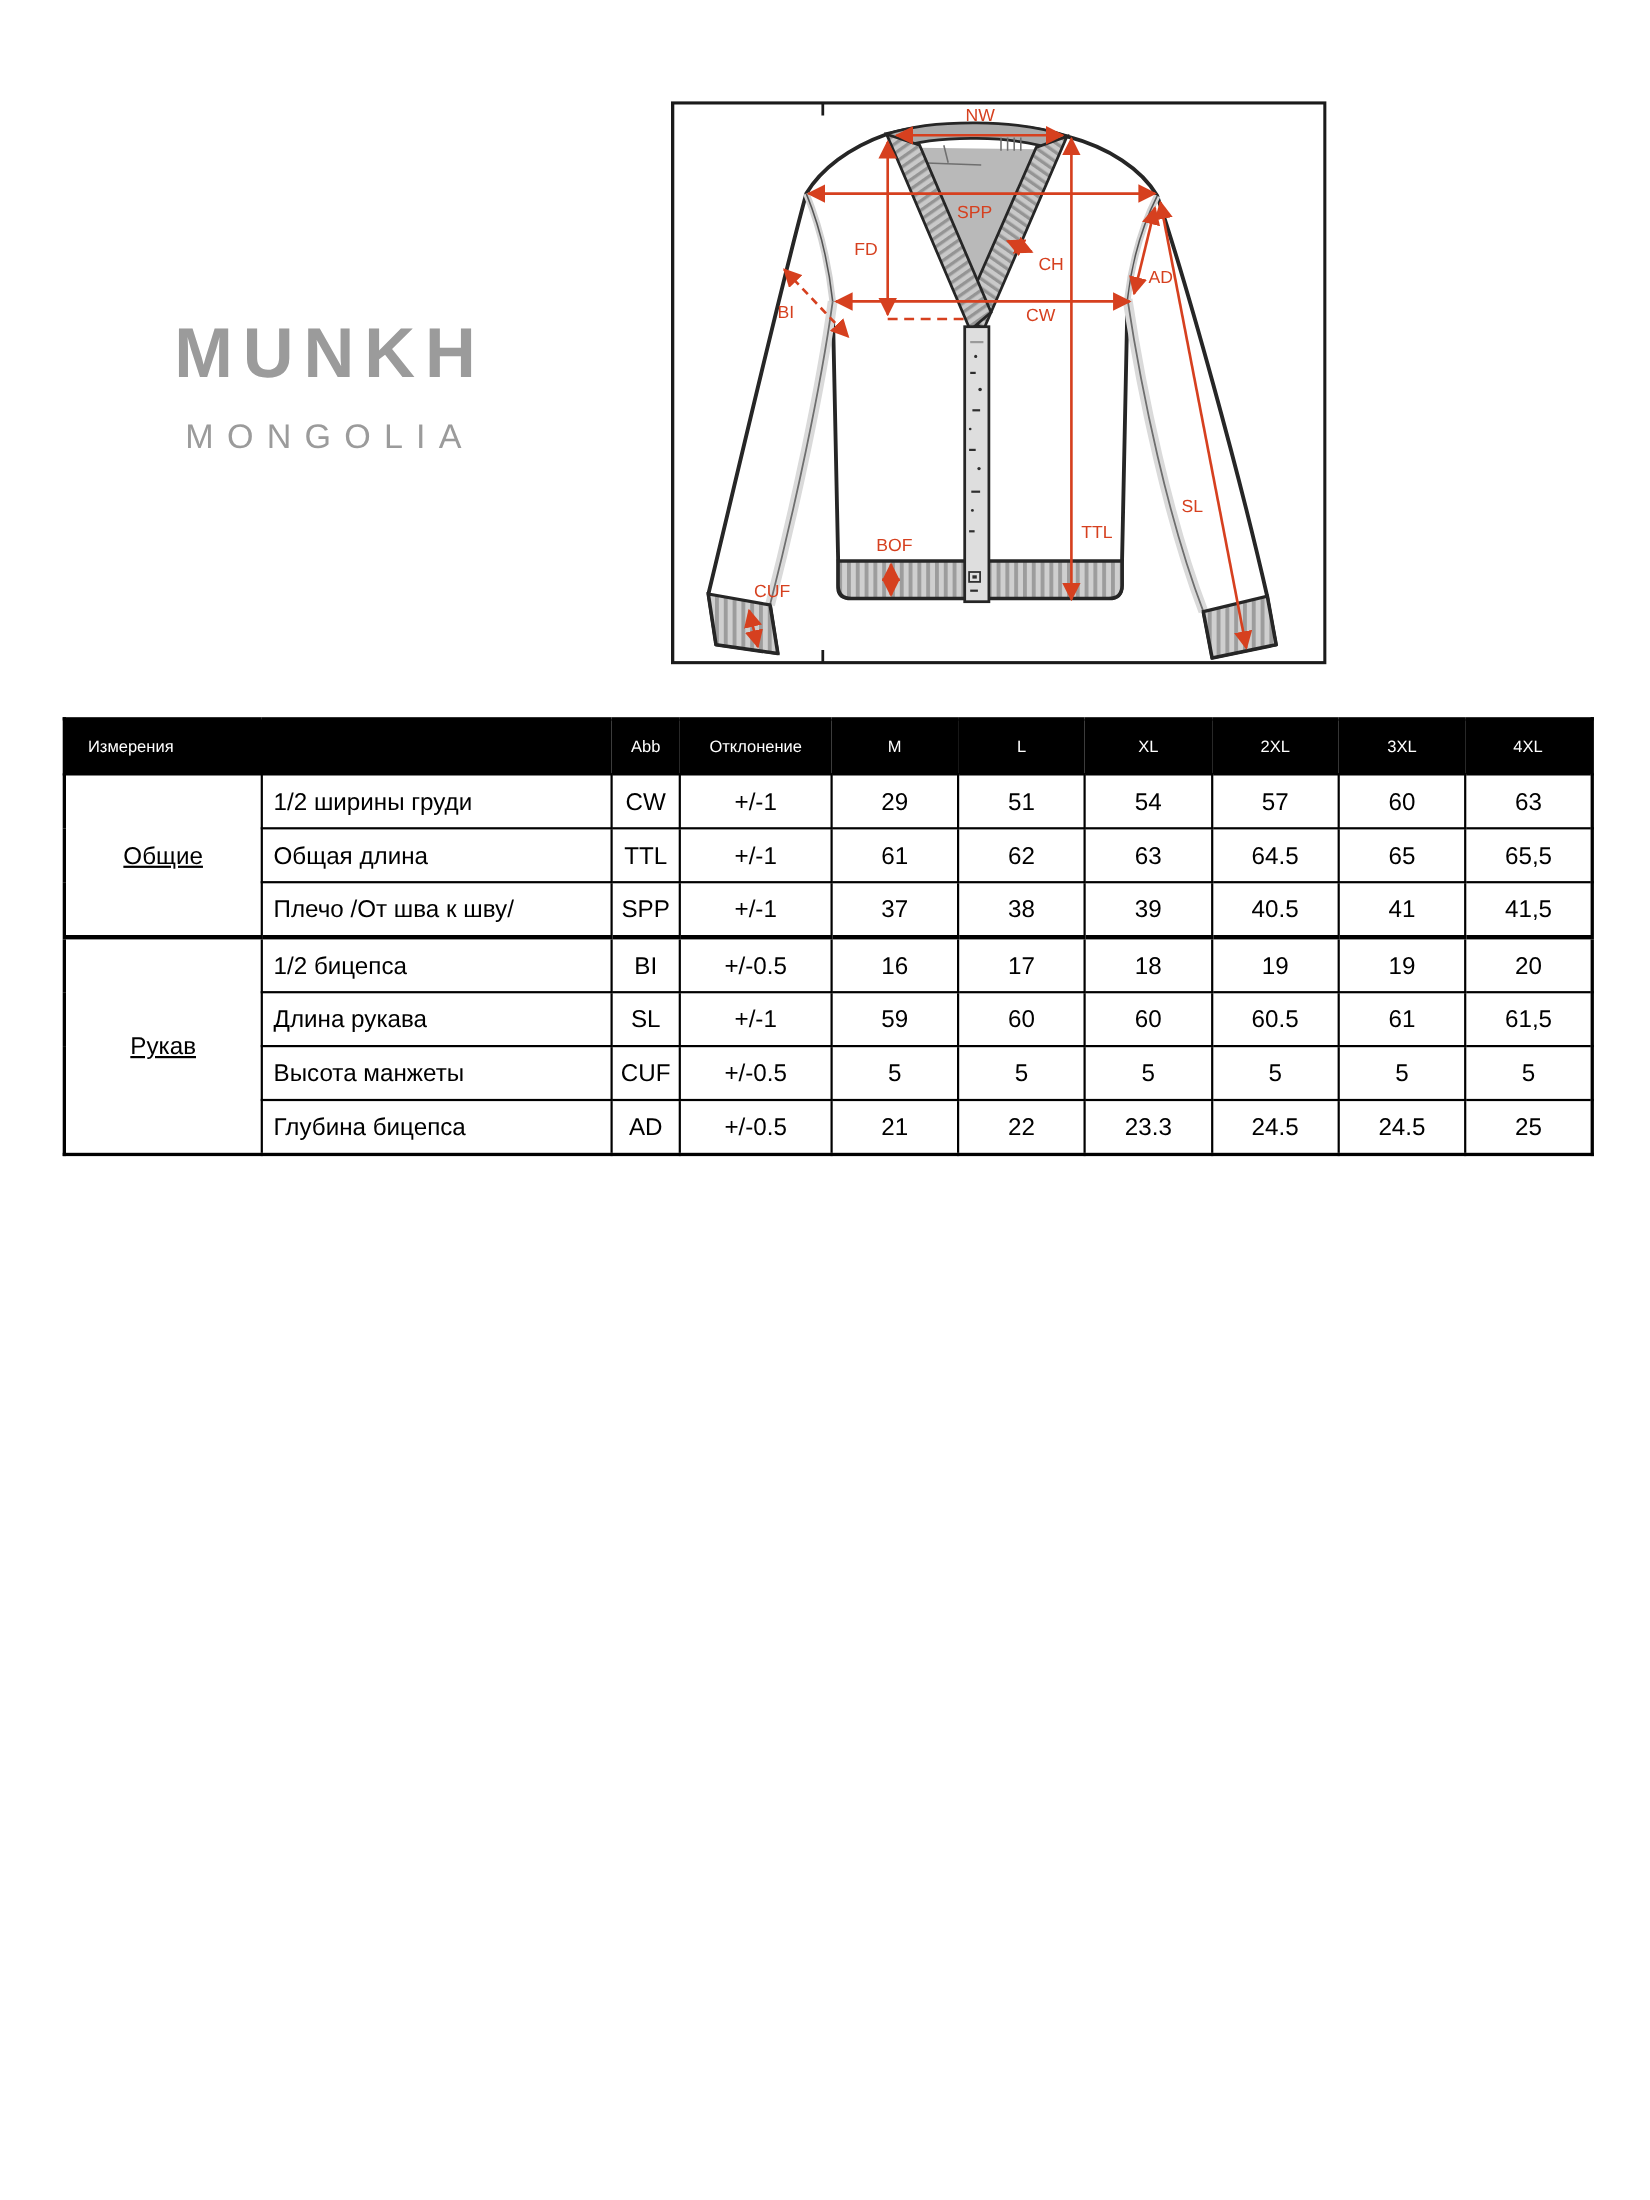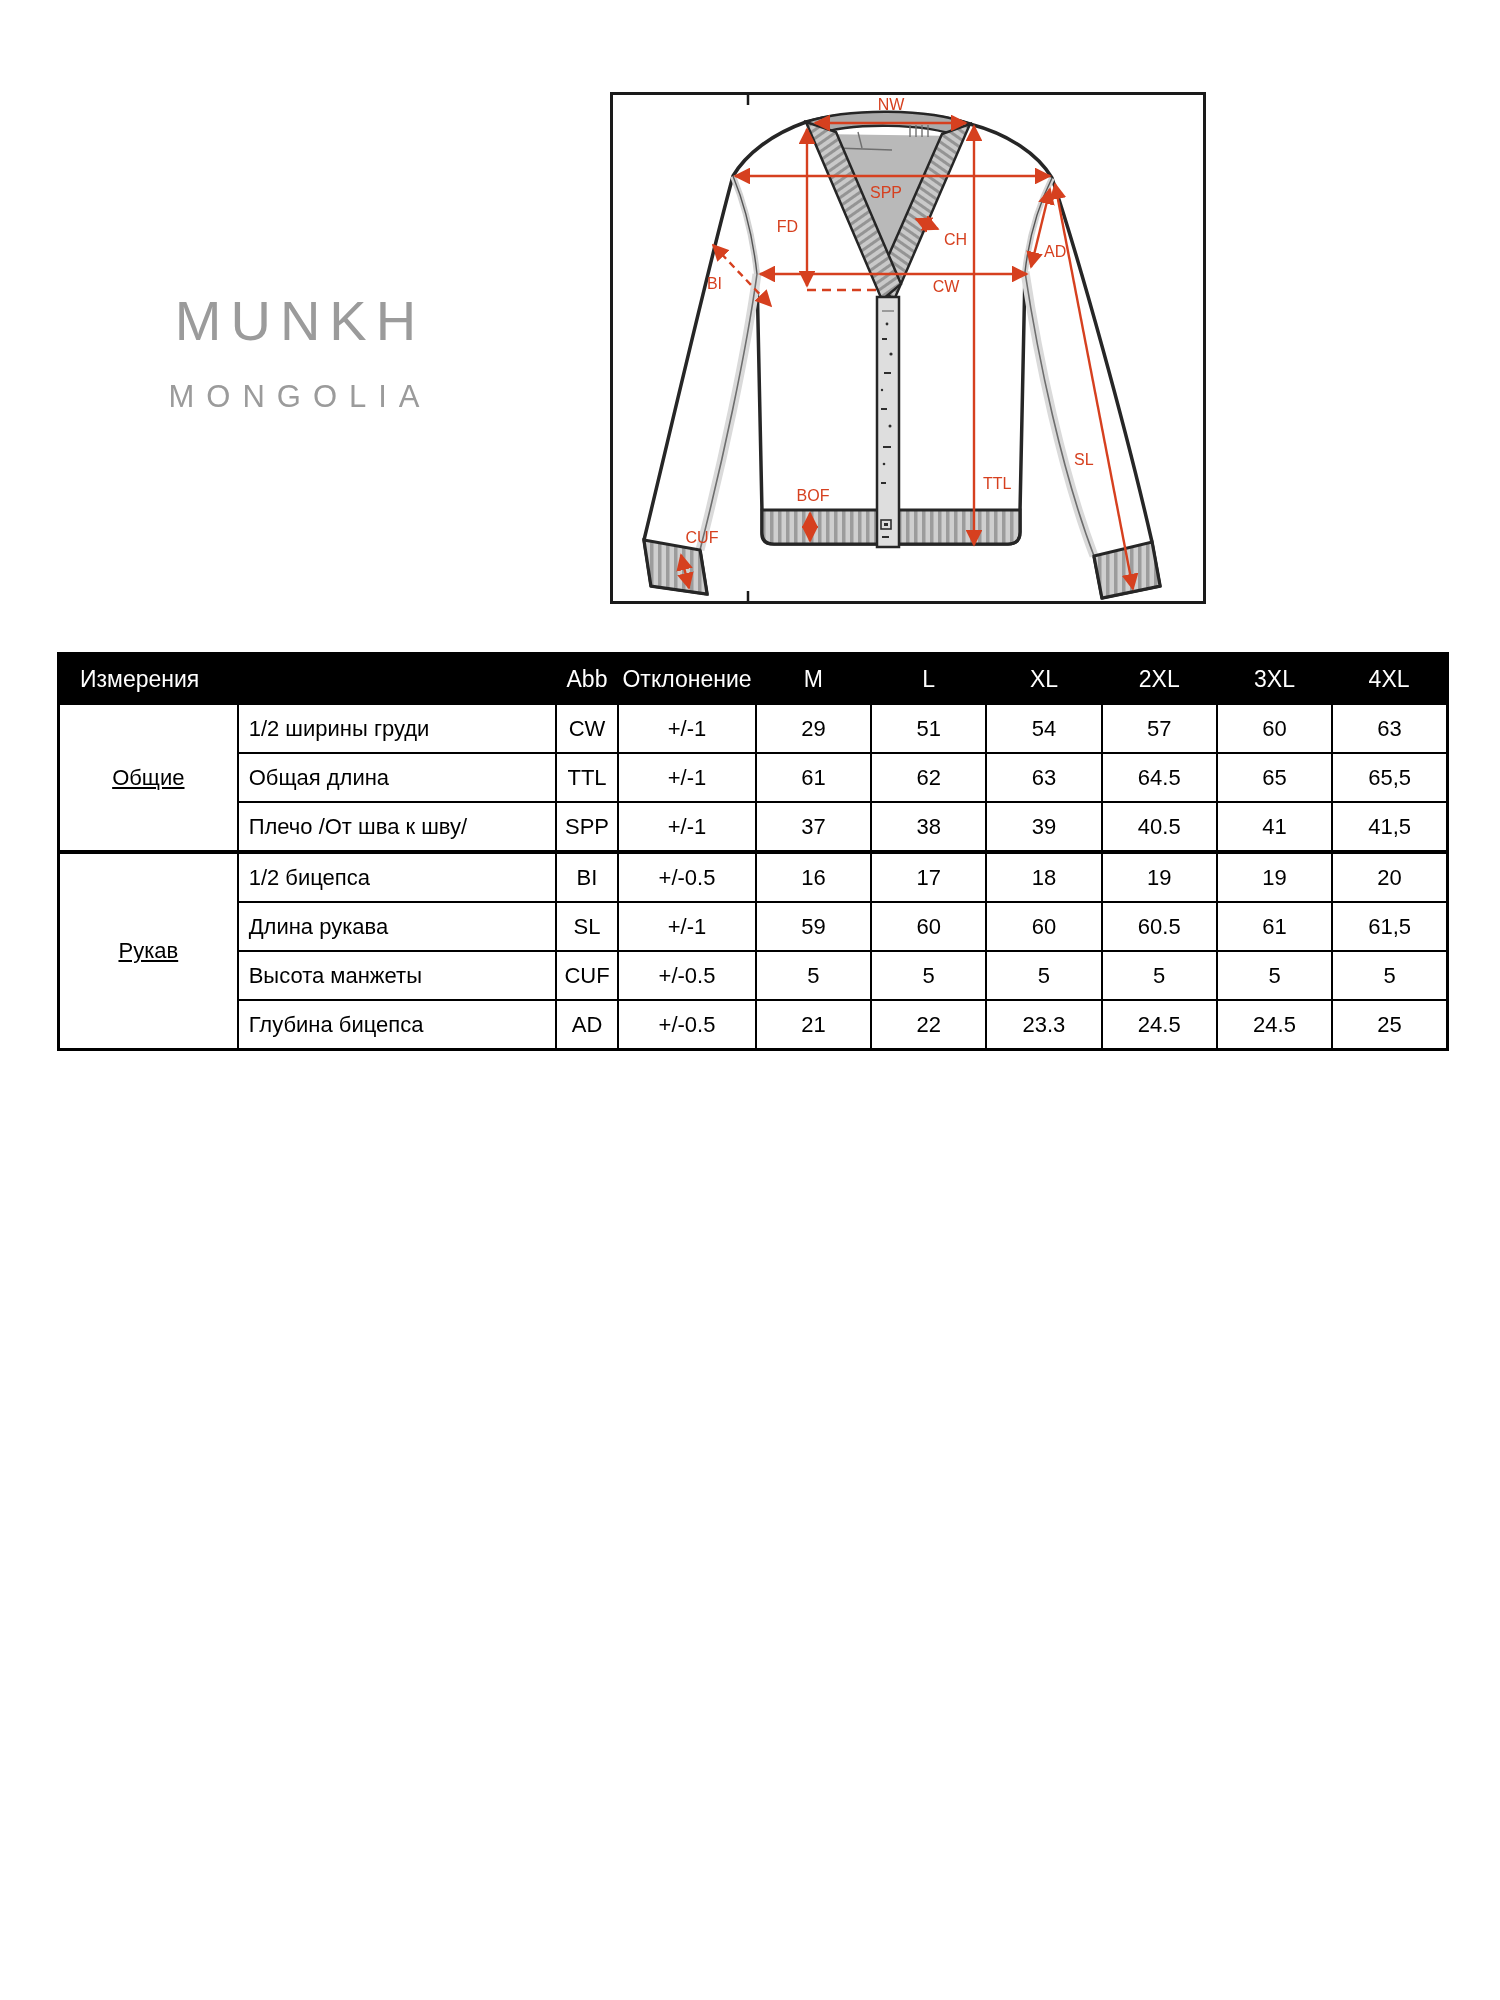--- a/index.html
+++ b/index.html
@@ -2,34 +2,34 @@
 <html><head>
 <meta charset="utf-8">
 <style>
   html, body { margin:0; padding:0; }
   body {
     width:1500px; height:2000px; background:#ffffff; position:relative;
     font-family:"Liberation Sans", sans-serif; color:#000;
   }
   
   .logo-block { position:absolute; left:110px; top:278px; width:380px; text-align:center; color:#9b9b9b; }
-  .brand-name { font-size:56px; line-height:86px; letter-spacing:9px; font-weight:normal; }
+  .brand-name { font-size:64px; line-height:86px; letter-spacing:9px; font-weight:bold; }
   .brand-sub  { font-size:31px; line-height:30px; letter-spacing:12px; margin-top:18px; }
   
   .diagram-box { position:absolute; left:610px; top:92px; width:596px; height:512px; }
   .diagram-box svg { display:block; }
   .mlabel { font-family:"Liberation Sans", sans-serif; font-size:16px; fill:#d6401f; }
   
   .size-table {
     position:absolute; left:57px; top:652px; width:1392px;
     border-collapse:collapse; table-layout:fixed;
     border:3px solid #000; font-size:22px;
   }
   .size-table th {
-    background:#000; color:#fff; font-weight:normal; font-size:23px;
+    background:#000; color:#fff; font-weight:normal; font-size:15px;
     height:48px; border:none; text-align:center; padding:0;
   }
   .size-table th.h-meas { text-align:left; padding-left:20px; }
   .size-table td {
     border:2px solid #000; height:47px; text-align:center; padding:0 4px;
     background:#fff;
   }
   .size-table td.name { text-align:left; padding-left:10px; }
   .size-table tr.grp-start td { border-top:4px solid #000; }
   .size-table td.grp { text-align:center;text-decoration:underline; }

